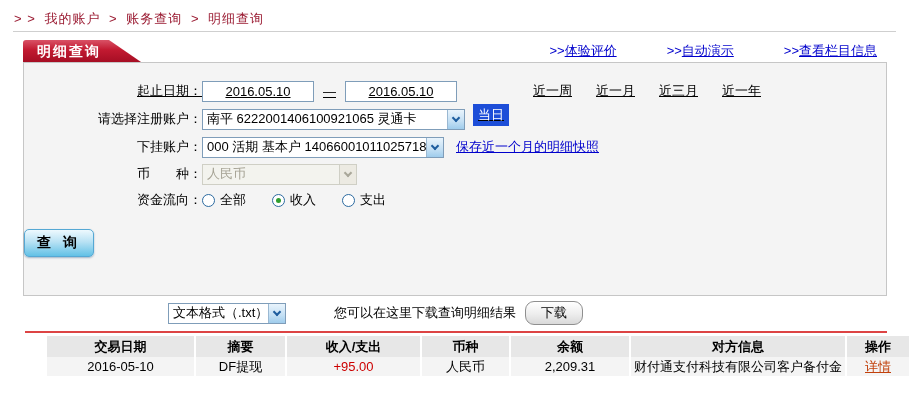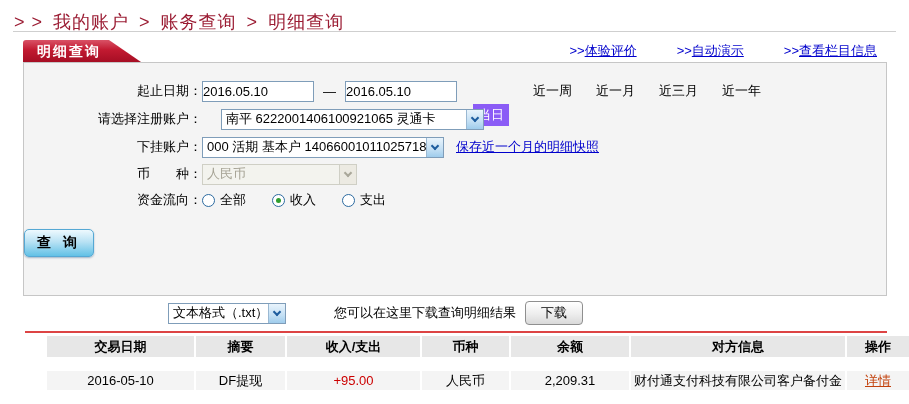--- a/index.html
+++ b/index.html
@@ -1,44 +1,44 @@
 <!DOCTYPE html>
 <html><head>
 <meta charset="utf-8">
 <style>
   * { margin:0; padding:0; box-sizing:border-box; }
   html,body { width:909px; height:404px; background:#fff; overflow:hidden; }
   body { font-family:"Liberation Sans","DejaVu Sans",sans-serif; font-size:13px; color:#000; position:relative; }
 
   
-  .breadcrumb { position:absolute; left:14px; top:10px; color:#9b1c33; font-size:18px; letter-spacing:1px; }
+  .breadcrumb { position:absolute; left:14px; top:10px; color:#9b1c33; font-size:13px; letter-spacing:1px; }
   .breadcrumb span { margin-right:4px; }
   .breadcrumb .crumb { cursor:pointer; }
   .top-divider { position:absolute; left:13px; right:13px; top:31px; height:1px; background:#cfcfcf; }
 
   
   .header-row { position:absolute; left:23px; top:40px; width:864px; height:22px; display:flex; align-items:center; }
   .tab { position:relative; width:118px; height:22px; line-height:22px; color:#fff; font-weight:bold; font-size:14px;
          padding-left:14px; letter-spacing:2px;
          background:linear-gradient(180deg,#d95266 0%,#c21a31 45%,#a60e24 100%);
          clip-path:polygon(0 0,86px 0,118px 100%,0 100%); border-top-left-radius:3px; }
-  .header-links { margin-left:auto; display:flex; gap:40px; padding-right:10px;justify-content:center; }
+  .header-links { margin-left:auto; display:flex; gap:50px; padding-right:10px;justify-content:center; }
   .hlink { color:#0000cc; cursor:pointer; white-space:nowrap; }
   .hlink .lbl { text-decoration:underline; }
 
   
   .form-box { position:absolute; left:23px; top:62px; width:864px; height:234px; background:#f4f4f4; border:1px solid #c6c6c6; }
   .frow { display:flex; align-items:center; height:22px; }
   .flabel { width:178px; text-align:right; flex:0 0 178px; }
-  .r1 { margin-top:17px; } .r2 { margin-top:6px;gap:19px; } .r3 { margin-top:6px; } .r4 { margin-top:5px; } .r5 { margin-top:4px; }
-
-  .date-input { width:112px; height:21px; border:1px solid #7f9db9; background:#fff; 
+  .r1 { margin-top:17px;text-decoration:underline; } .r2 { margin-top:6px; } .r3 { margin-top:6px; } .r4 { margin-top:5px; } .r5 { margin-top:4px; }
+
+  .date-input { width:112px; height:21px; border:1px solid #7f9db9; background:#fff; text-align:center;
                 font-family:inherit; font-size:13px; color:#000; }
   .dash { margin:0 9px; }
-  .badge-today { margin-left:16px; background:#8b5cf6; color:#fff; padding:2px 5px; cursor:pointer;margin-top:48px; }
+  .badge-today { margin-left:16px; background:#1d4ed8; color:#fff; padding:2px 5px; cursor:pointer;margin-top:48px; }
   .qlink { margin-left:24px; cursor:pointer; }
 
   .sel { height:21px; border:1px solid #7f9db9; background:#fff; display:flex; align-items:center; cursor:pointer; }
   .sel .sel-text { flex:1; padding-left:4px; white-space:nowrap; overflow:hidden; }
   .sel .sel-btn { width:17px; height:100%; border-left:1px solid #9ab8d2; display:flex; align-items:center; justify-content:center;
                   background:linear-gradient(180deg,#e9f4fc 0%,#c3dff4 60%,#9fccec 100%); }
   .chev { width:6px; height:6px; border-right:2px solid #1e5d9e; border-bottom:2px solid #1e5d9e; transform:rotate(45deg); margin-top:-3px; }
   .sel.disabled { background:#f3f3ee; border-color:#cfcfc5; cursor:default; }
   .sel.disabled .sel-text { color:#a5a294; }
   .sel.disabled .sel-btn { background:#eceae2; border-left-color:#cfcfc5; }
@@ -56,27 +56,27 @@
   .btn-row { margin-top:18px; display:flex; }
   .query-btn { width:70px; height:28px; border:1px solid #55a8d4; border-radius:5px; font-family:inherit;
                font-size:14px; font-weight:bold; letter-spacing:4px; color:#000; cursor:pointer;
                background:linear-gradient(180deg,#eef9fe 0%,#b9e2f4 45%,#62c1e6 100%);
                box-shadow:0 1px 2px rgba(0,60,110,.35); }
 
   
   .download-row { position:absolute; left:23px; top:300px; width:864px; height:26px; display:flex; align-items:center; padding-left:145px; }
   .fmt-label { margin-right:6px; }
   .result-label { margin-left:48px; }
-  .dl-btn { margin-left:9px; width:58px; height:24px; border:1px solid #8f8f8f; border-radius:4px; font-family:inherit; font-size:13px;
+  .dl-btn { margin-left:9px; width:58px; height:24px; border:1px solid #8f8f8f; border-radius:9px; font-family:inherit; font-size:13px;
             background:linear-gradient(180deg,#ffffff 0%,#ededed 55%,#d9d9d9 100%); cursor:pointer; }
 
   
   .red-line { position:absolute; left:25px; top:331px; width:862px; height:2px; background:#dd4444; }
   .table-wrap { position:absolute; left:25px; top:336px; width:862px; }
-  .trow { display:grid; grid-template-columns:147px 89px 133px 87px 118px 214px 62px; gap:2px; margin-bottom:14px;padding-left:22px; }
+  .trow { display:grid; grid-template-columns:147px 89px 133px 87px 118px 214px 62px; gap:2px; margin-bottom:0;padding-left:22px; }
   .th { background:#e7e7e7; height:21px; line-height:21px; text-align:center; font-weight:bold; }
   .td { background:#f4f4f4; height:19px; line-height:19px; text-align:center; white-space:nowrap; overflow:hidden; }
   .td.amount { color:#cc0000; }
   .td .action-link { color:#c2410c; text-decoration:underline; cursor:pointer; }
 </style>
 </head>
 <body>
 
 <div class="breadcrumb">
   <span>&gt; &gt;</span>

